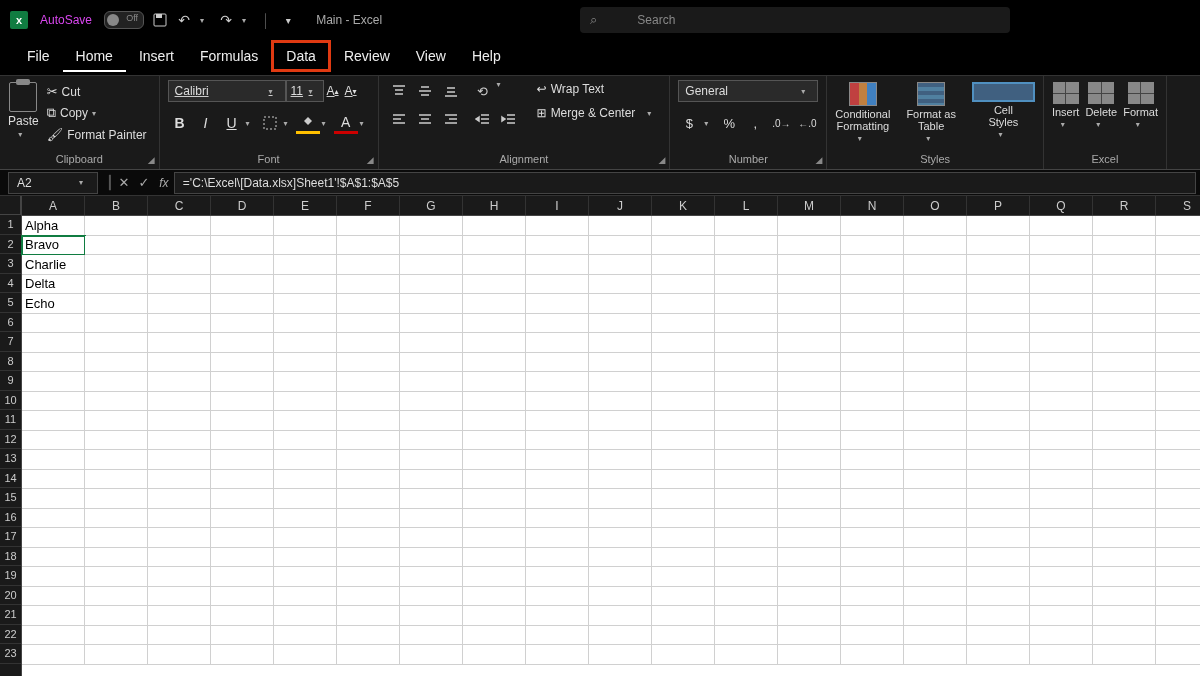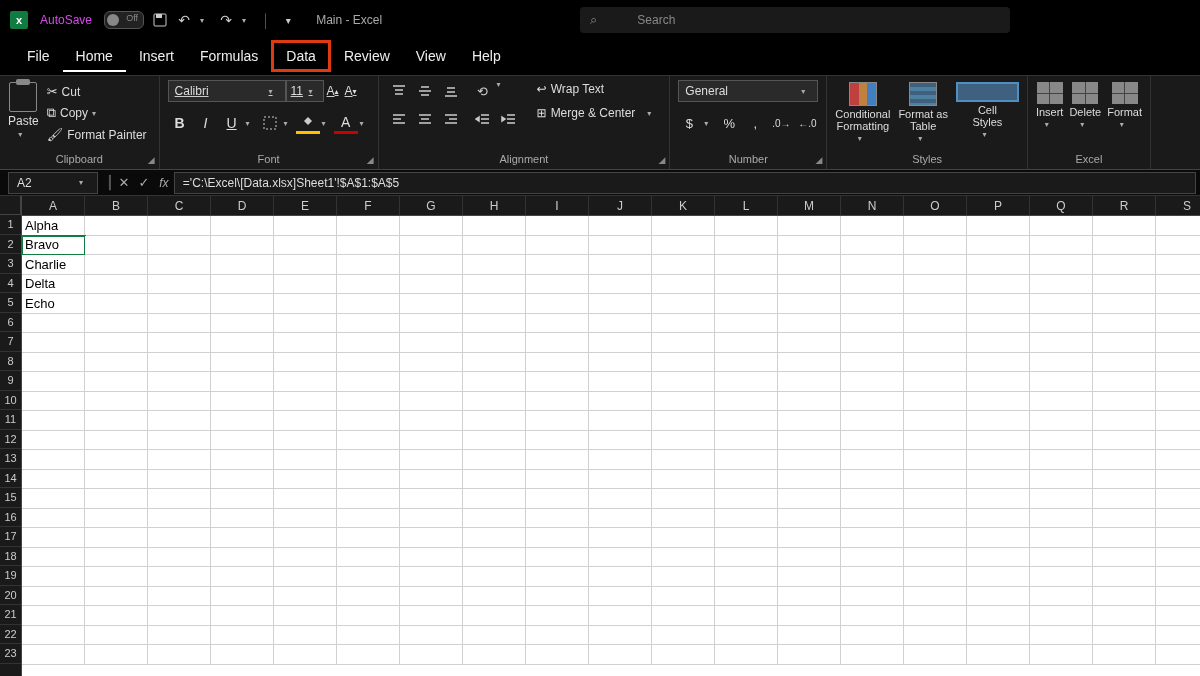--- a/index.html
+++ b/index.html
@@ -53,21 +53,21 @@
 .align-col { display: flex; flex-direction: column; gap: 6px; }
 .align-row { display: flex; gap: 2px; }
 .align-btn { width: 24px; height: 22px; display: flex; align-items: center; justify-content: center; cursor: pointer; }
 .wrap-merge { display: flex; flex-direction: column; gap: 6px; margin-left: 8px; }
 
 .num-row1 { display: flex; }
 .num-select { width: 140px; height: 22px; background: #2a2a2a; border: 1px solid #555; color: #ddd; padding: 0 6px; font-size: 12px; display: flex; align-items: center; justify-content: space-between; }
 .num-row2 { display: flex; gap: 4px; align-items: center; margin-top: 6px; }
 .num-btn { width: 22px; height: 22px; display: flex; align-items: center; justify-content: center; color: #ddd; cursor: pointer; font-size: 13px; }
 
-.styles-col { display: flex; gap: 8px; padding-top: 2px; }
+.styles-col { display: flex; gap: 16px; padding-top: 2px; }
 .style-item { display: flex; flex-direction: column; align-items: center; gap: 2px; cursor: pointer; }
 .style-icon { width: 28px; height: 24px; border: 1px solid #888; background: linear-gradient(#333, #333); position: relative; }
 .style-icon.cf { background: linear-gradient(90deg, #c04040 33%, #c08040 33%, #c08040 66%, #4080c0 66%); }
 .style-icon.table { background: repeating-linear-gradient(#406080, #406080 4px, #5080a0 4px, #5080a0 8px); }
 .style-icon.cell { background: #406080; border: 2px solid #5090c0; }
 .style-label { font-size: 11px; color: #ddd; text-align: center; line-height: 1.1; }
 
 .cells-col { display: flex; gap: 6px; padding-top: 2px; }
 .cell-item { display: flex; flex-direction: column; align-items: center; gap: 2px; cursor: pointer; }
 .cell-icon { width: 26px; height: 22px; display: grid; grid-template-columns: 1fr 1fr; grid-template-rows: 1fr 1fr; gap: 1px; background: #444; }

